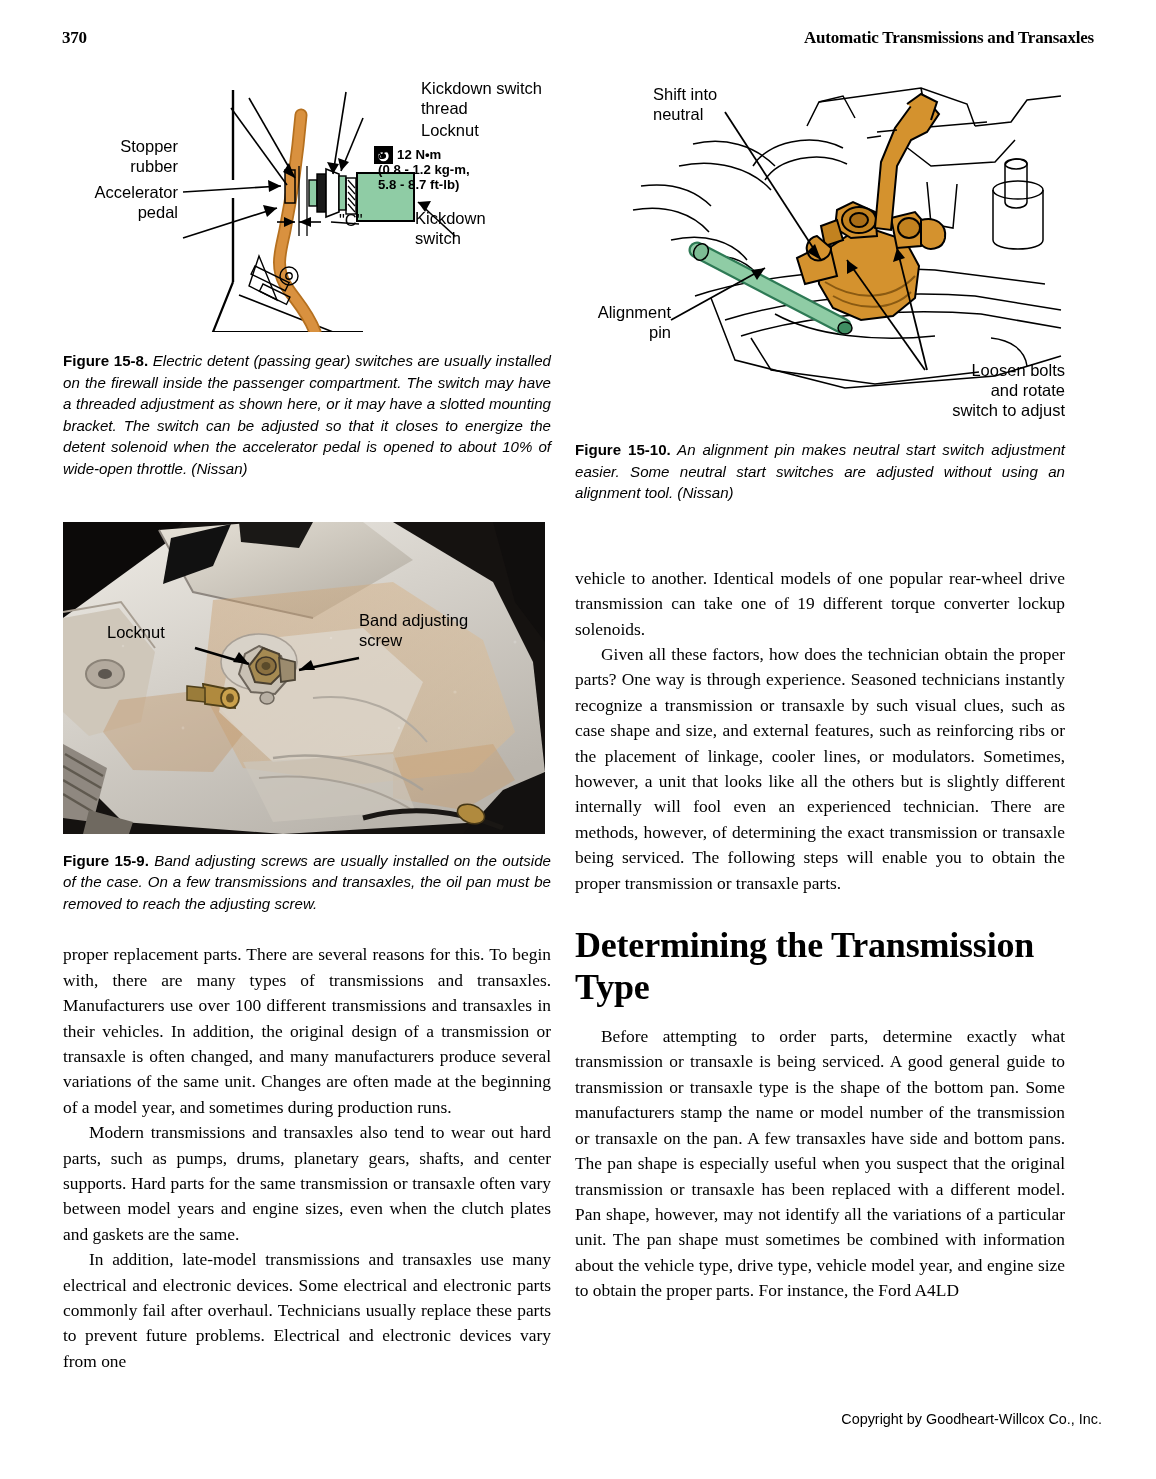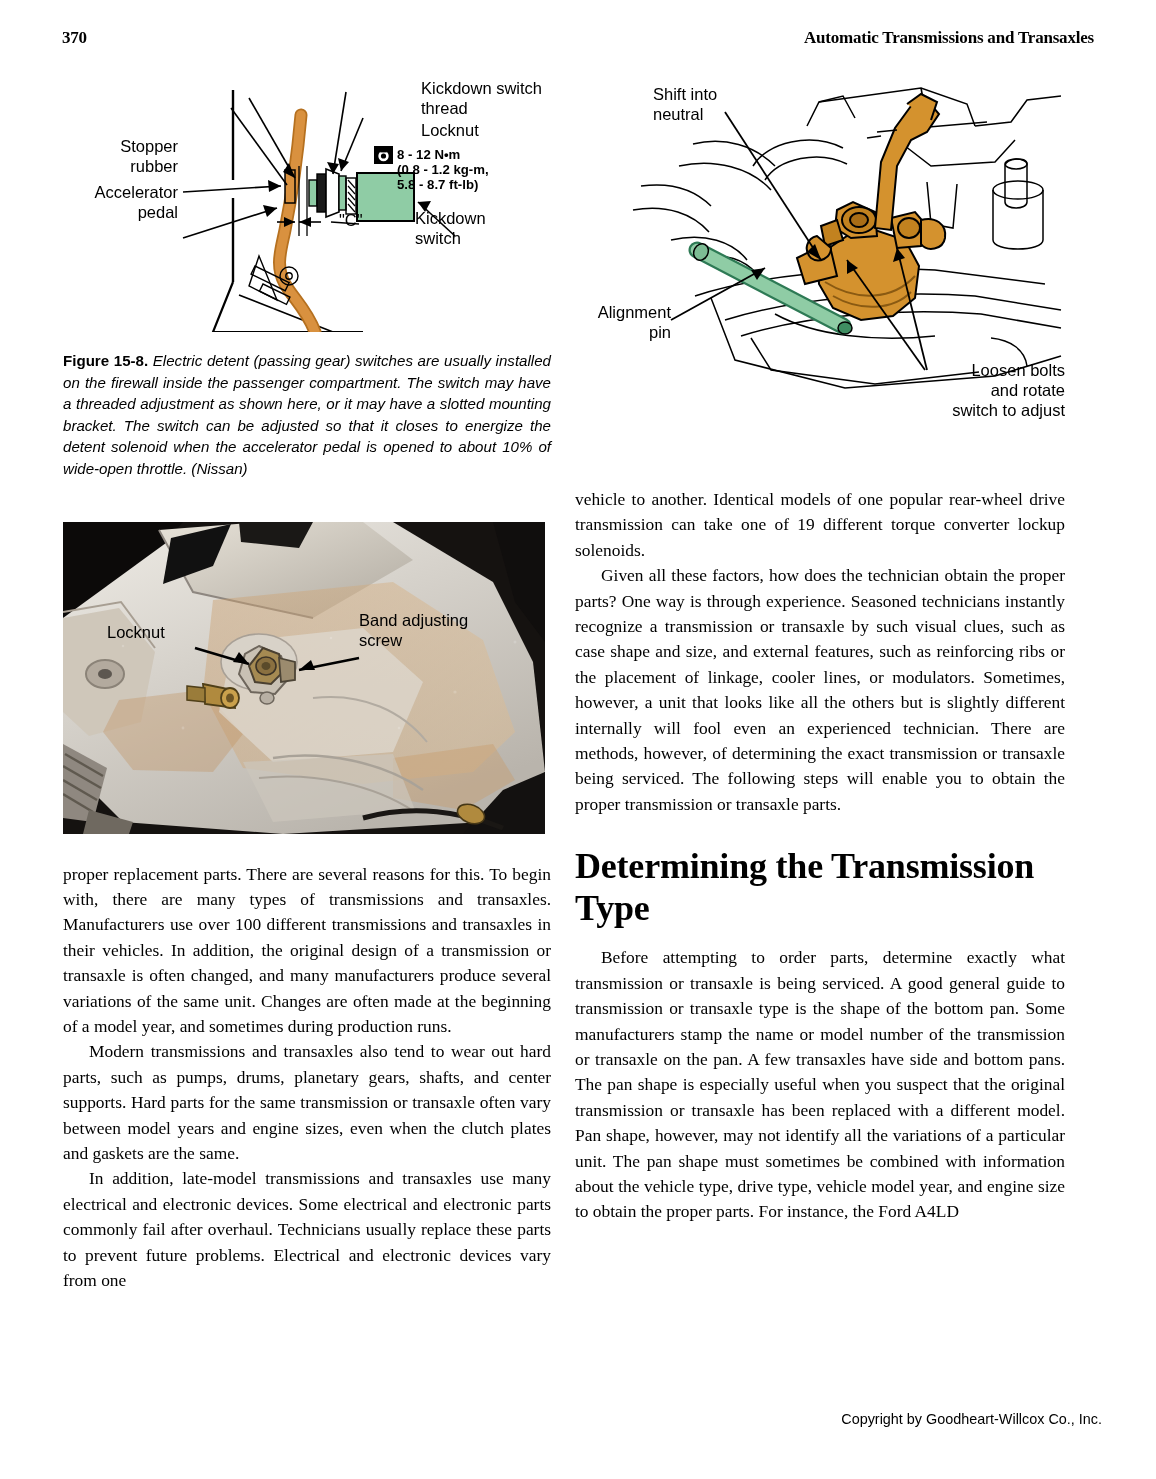--- a/index.html
+++ b/index.html
@@ -247,21 +247,21 @@
 switch</div>
 
     <span class="wrench-icon" style="left:311px; top:76px;">
       <svg width="19" height="18" viewBox="0 0 19 18">
         <rect x="0" y="0" width="19" height="18" fill="#000"></rect>
         <circle cx="9.5" cy="10" r="5.2" fill="#fff"></circle>
         <path d="M6.2 3.2 L12.8 3.2 L12.8 6.4 L6.2 6.4 Z" fill="#000"></path>
         <circle cx="9.5" cy="10" r="2.6" fill="#000"></circle>
       </svg>
     </span>
-    <div class="torque-spec" style="left:334px; top:77px;">8 - 12 N•m
+    <div class="torque-spec" style="left:315px; top:77px;">8 - 12 N•m
 (0.8 - 1.2 kg-m,
 5.8 - 8.7 ft-lb)</div>
   </div>
 
   <div class="caption" style="margin-top:18px;">
     <b>Figure 15-8.</b><span> Electric detent (passing gear) switches are usually installed on the firewall inside the passenger compartment. The switch may have a threaded adjustment as shown here, or it may have a slotted mounting bracket. The switch can be adjusted so that it closes to energize the detent solenoid when the accelerator pedal is opened to about 10% of wide-open throttle. (Nissan)</span>
   </div>
 
   <div id="fig-15-9-photo" style="margin-top:42px;">
     <svg width="482" height="312" viewBox="0 0 482 312">
@@ -355,20 +355,23 @@
       <path d="M186 142 L170 140 L176 130 Z" fill="#000"></path>
       <path d="M296 136 L236 148" stroke="#000" stroke-width="2.6" fill="none"></path>
       <path d="M236 148 L252 148 L248 138 Z" fill="#000"></path>
     </svg>
 
     <div class="photo-lbl" style="left:44px; top:100px;">Locknut</div>
     <div class="photo-lbl" style="left:296px; top:88px;">Band adjusting
 screw</div>
   </div>
 
+  <div class="caption" style="margin-top:16px;">
+    <b>Figure 15-9.</b><span> Band adjusting screws are usually installed on the outside of the case. On a few transmissions and transaxles, the oil pan must be removed to reach the adjusting screw.</span>
+  </div>
 
   <div class="body-text" style="margin-top:28px;">
     <p class="noindent">proper replacement parts. There are several reasons for this. To begin with, there are many types of transmissions and transaxles. Manufacturers use over 100 different transmissions and transaxles in their vehicles. In addition, the original design of a transmission or transaxle is often changed, and many manufacturers produce several variations of the same unit. Changes are often made at the beginning of a model year, and sometimes during production runs.</p>
     <p>Modern transmissions and transaxles also tend to wear out hard parts, such as pumps, drums, planetary gears, shafts, and center supports. Hard parts for the same transmission or transaxle often vary between model years and engine sizes, even when the clutch plates and gaskets are the same.</p>
     <p>In addition, late-model transmissions and transaxles use many electrical and electronic devices. Some electrical and electronic parts commonly fail after overhaul. Technicians usually replace these parts to prevent future problems. Electrical and electronic devices vary from one</p>
   </div>
 </div>
 
 <div id="col-right">
 
@@ -448,20 +451,23 @@
 
     <div class="lbl" style="left:78px; top:14px;">Shift into
 neutral</div>
     <div class="lbl r" style="left:0px; top:232px; width:96px;">Alignment
 pin</div>
     <div class="lbl r" style="left:270px; top:290px; width:220px;">Loosen bolts
 and rotate
 switch to adjust</div>
   </div>
 
+  <div class="caption" style="margin-top:14px;">
+    <b>Figure 15-10.</b><span> An alignment pin makes neutral start switch adjustment easier. Some neutral start switches are adjusted without using an alignment tool. (Nissan)</span>
+  </div>
 
   <div class="body-text" style="margin-top:62px;">
     <p class="noindent">vehicle to another. Identical models of one popular rear-wheel drive transmission can take one of 19 different torque converter lockup solenoids.</p>
     <p>Given all these factors, how does the technician obtain the proper parts? One way is through experience. Seasoned technicians instantly recognize a transmission or transaxle by such visual clues, such as case shape and size, and external features, such as reinforcing ribs or the placement of linkage, cooler lines, or modulators. Sometimes, however, a unit that looks like all the others but is slightly different internally will fool even an experienced technician. There are methods, however, of determining the exact transmission or transaxle being serviced. The following steps will enable you to obtain the proper transmission or transaxle parts.</p>
   </div>
 
   <h2 class="section-head" style="margin-top:28px;">Determining the Transmission Type</h2>
 
   <div class="body-text" style="margin-top:16px;">
     <p>Before attempting to order parts, determine exactly what transmission or transaxle is being serviced. A good general guide to transmission or transaxle type is the shape of the bottom pan. Some manufacturers stamp the name or model number of the transmission or transaxle on the pan. A few transaxles have side and bottom pans. The pan shape is especially useful when you suspect that the original transmission or transaxle has been replaced with a different model. Pan shape, however, may not identify all the variations of a particular unit. The pan shape must sometimes be combined with information about the vehicle type, drive type, vehicle model year, and engine size to obtain the proper parts. For instance, the Ford A4LD</p>

